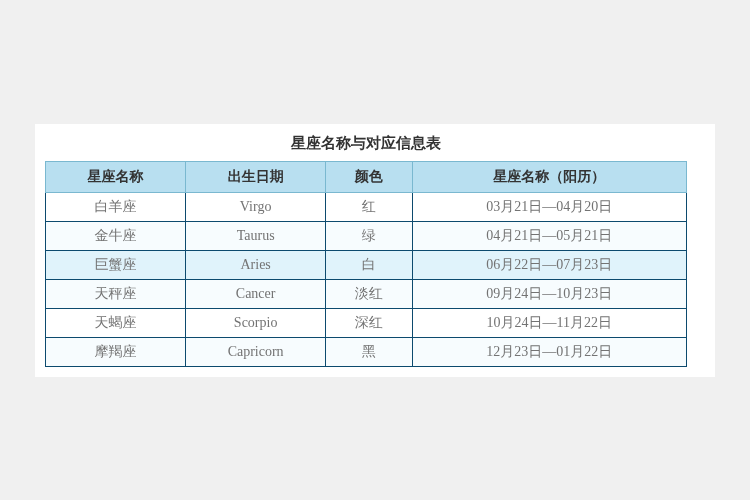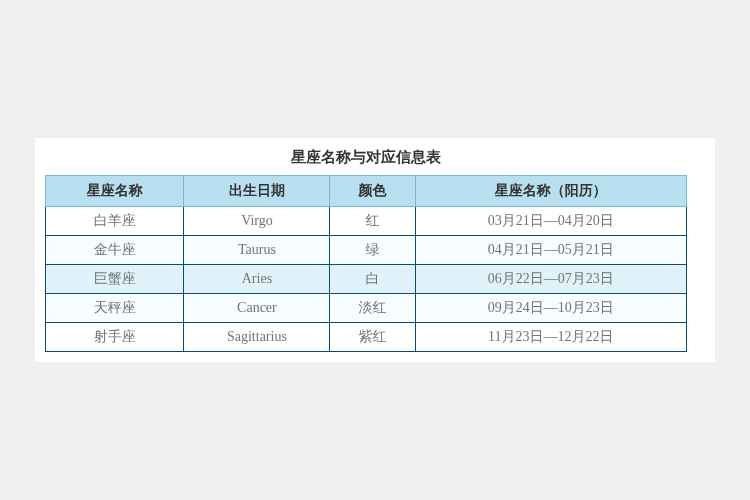--- a/index.html
+++ b/index.html
@@ -105,20 +105,26 @@
           <td>白</td>
           <td>06月22日—07月23日</td>
         </tr>
         <tr>
           <td>天秤座</td>
           <td>Cancer</td>
           <td>淡红</td>
           <td>09月24日—10月23日</td>
         </tr>
         <tr>
-          <td>射手座</td>
-          <td>Sagittarius</td>
-          <td>紫红</td>
-          <td>11月23日—12月22日</td>
+          <td>天蝎座</td>
+          <td>Scorpio</td>
+          <td>深红</td>
+          <td>10月24日—11月22日</td>
+        </tr>
+        <tr>
+          <td>摩羯座</td>
+          <td>Capricorn</td>
+          <td>黑</td>
+          <td>12月23日—01月22日</td>
         </tr>
       </tbody>
   </table>
 </div>
 
 </body></html>

